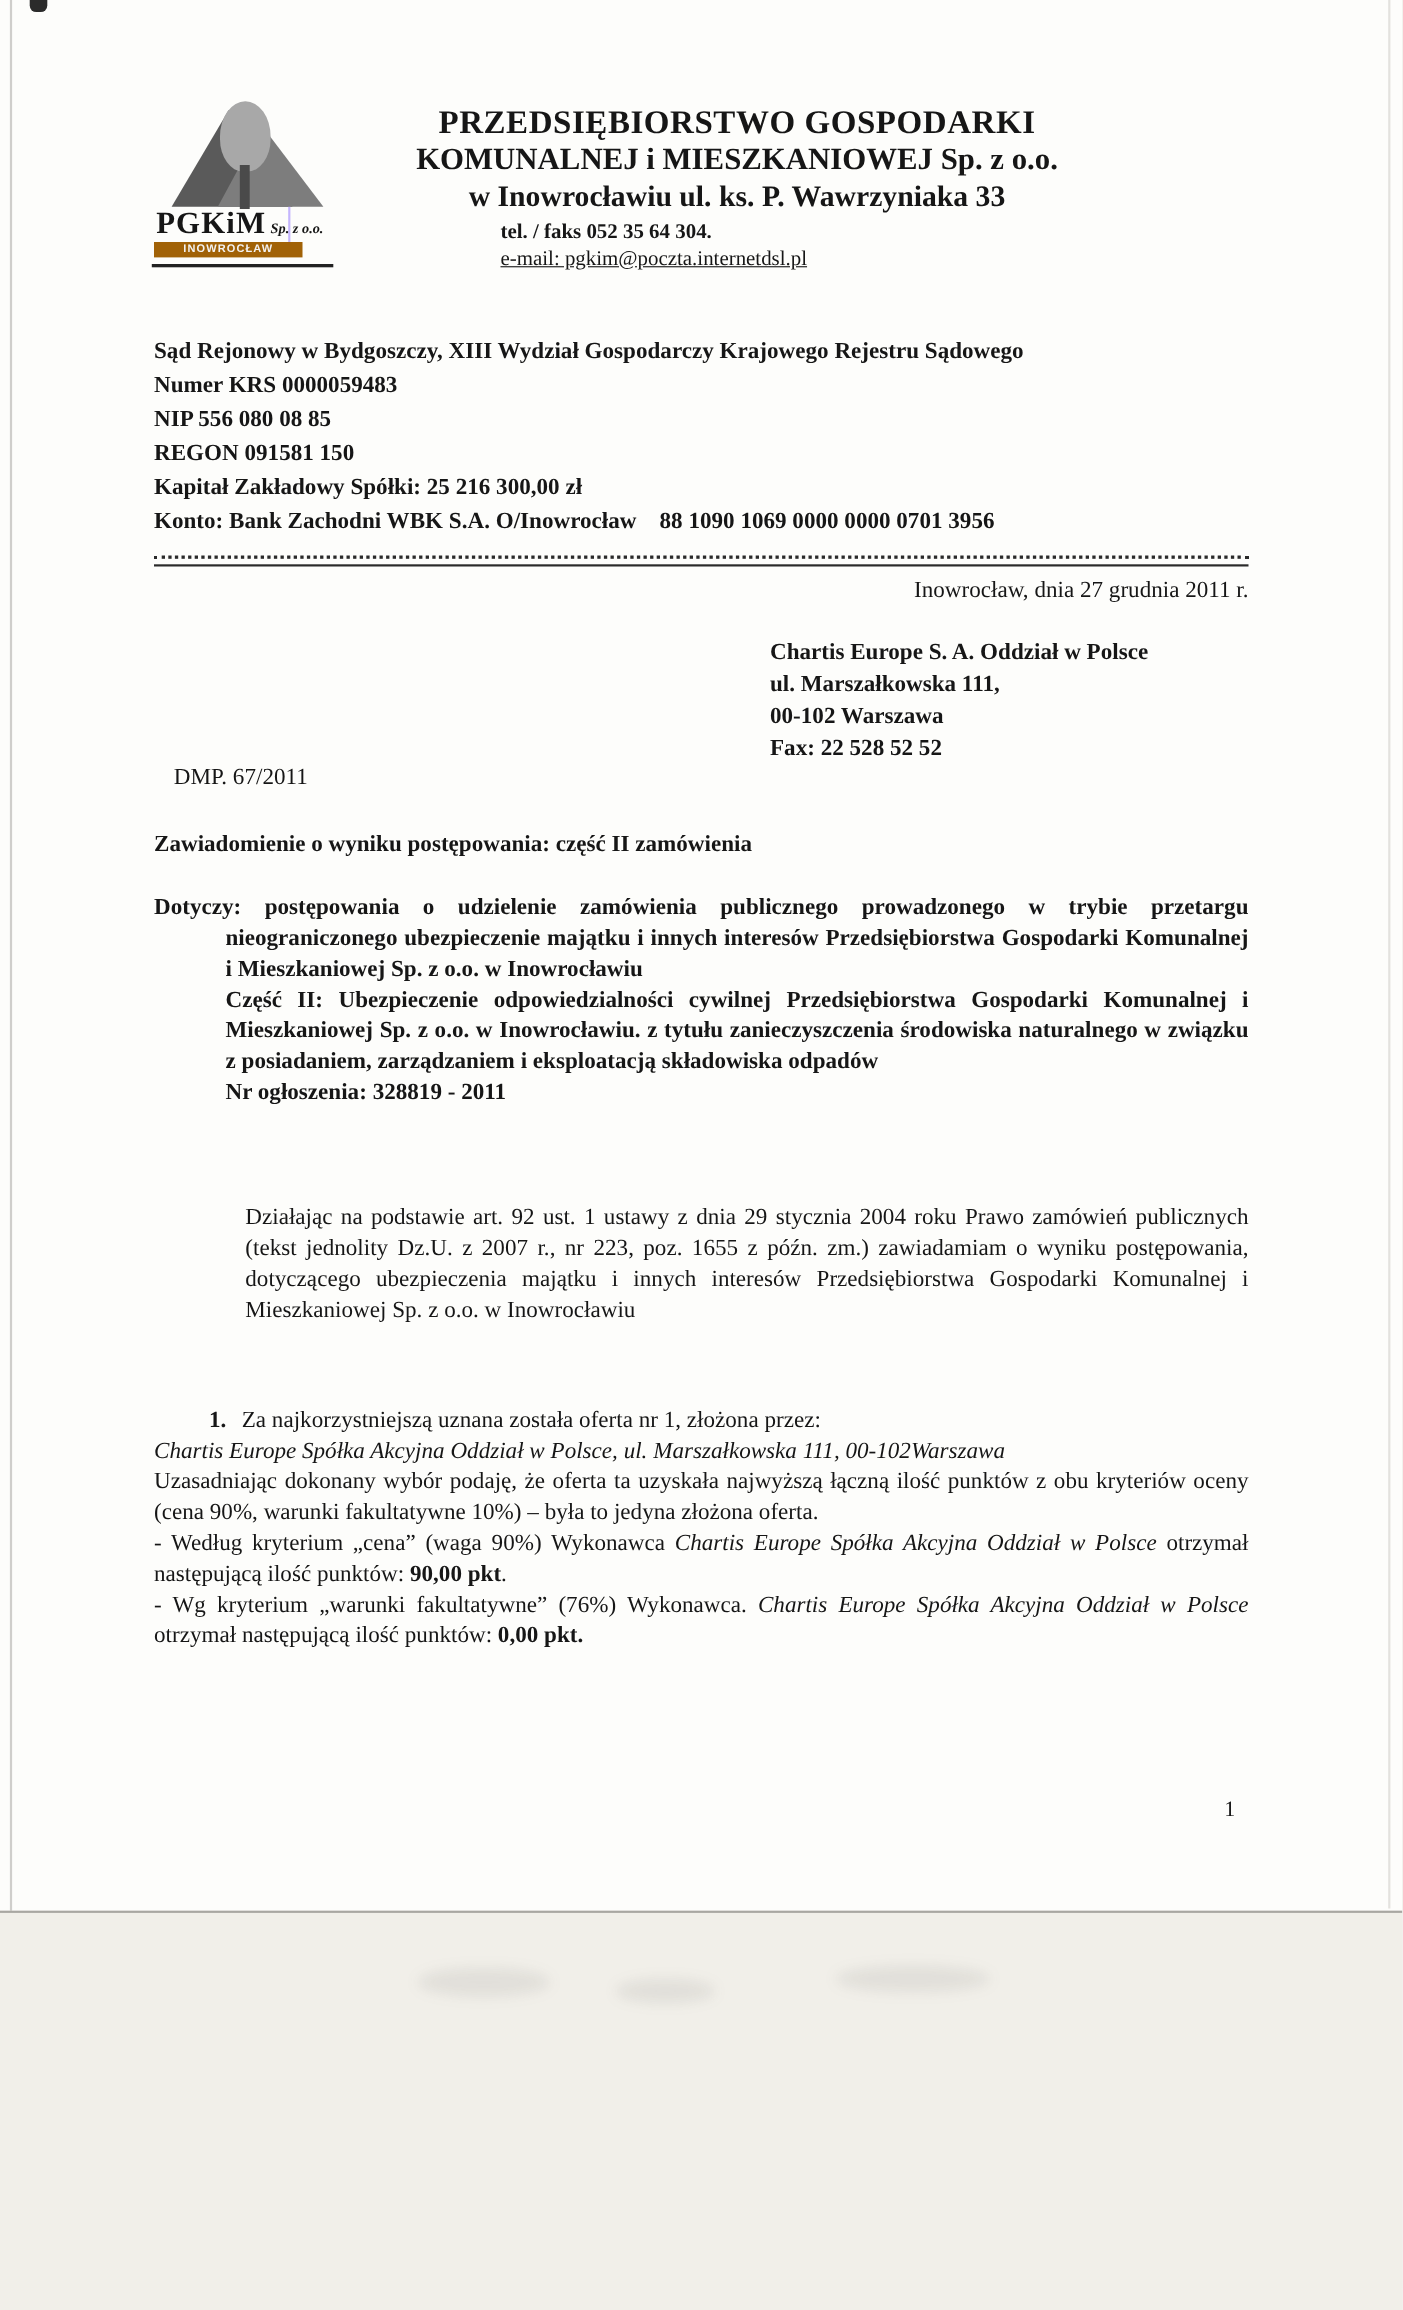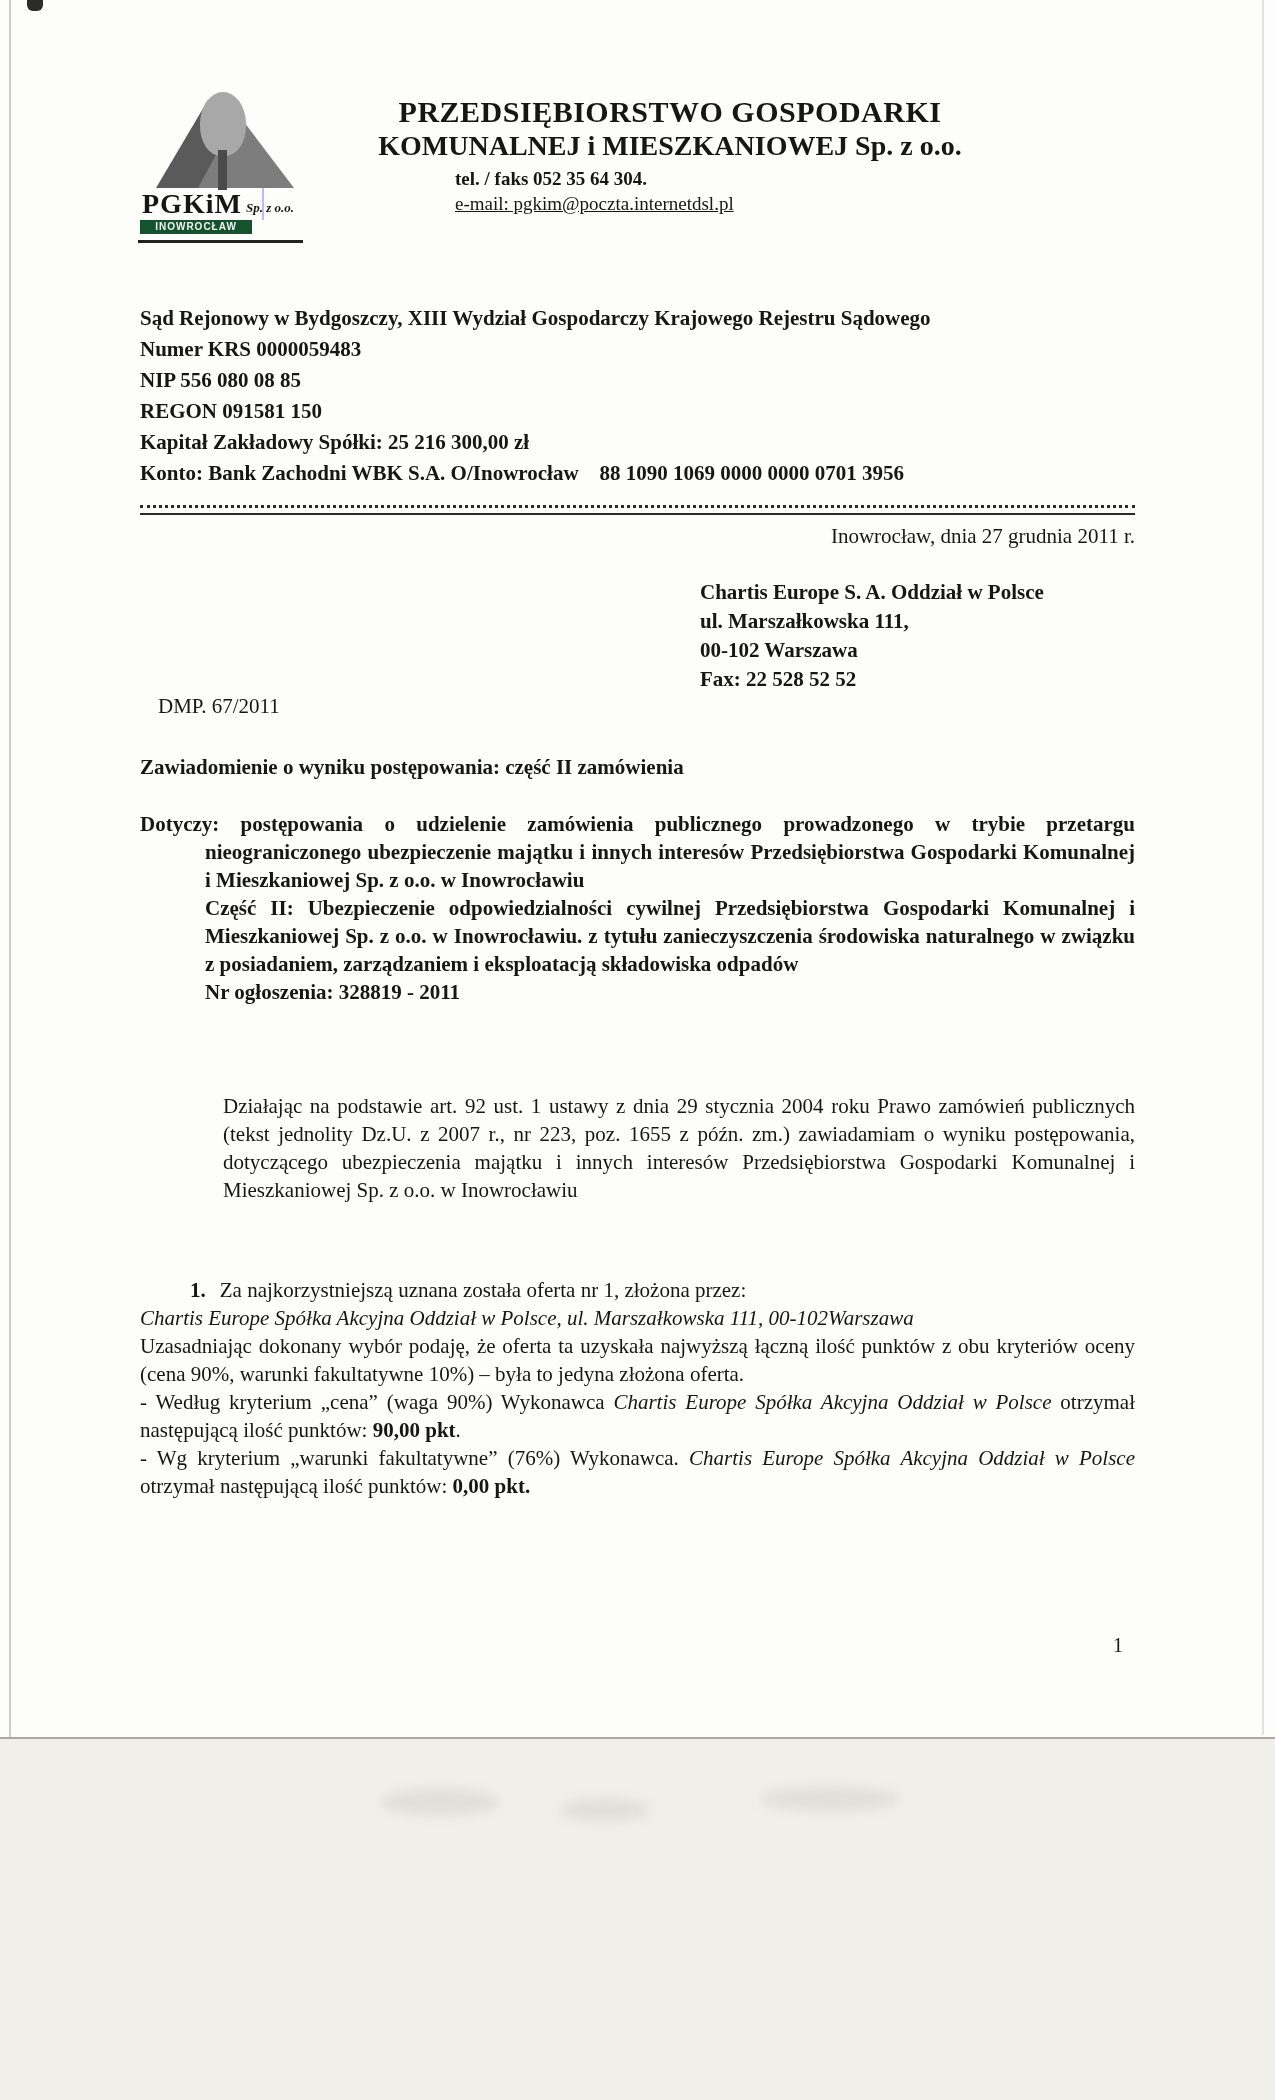--- a/index.html
+++ b/index.html
@@ -18,21 +18,21 @@
   
   .logo{left:138px;top:92px;width:175px;height:155px;}
   .mountain1{position:absolute;left:18px;top:8px;width:0;height:0;
     border-left:52px solid transparent;border-right:58px solid transparent;border-bottom:88px solid #5a5a5a;}
   .mountain2{position:absolute;left:60px;top:22px;width:0;height:0;
     border-left:40px solid transparent;border-right:56px solid transparent;border-bottom:74px solid #7d7d7d;}
   .tree-crown{position:absolute;left:62px;top:0px;width:46px;height:64px;background:#a8a8a8;border-radius:50% 50% 46% 46%;}
   .tree-trunk{position:absolute;left:80px;top:58px;width:9px;height:40px;background:#4a4a4a;}
   .logo-acronym{position:absolute;left:4px;top:96px;font-weight:bold;font-size:28px;letter-spacing:1px;border-right:2px solid #c4b5fd;padding-right:20px;}
   .logo-suffix{position:absolute;left:108px;top:108px;font-style:italic;font-size:13px;font-weight:bold;}
-  .logo-citybar{position:absolute;left:2px;top:128px;width:112px;height:14px;background:#14532d;color:#f3f3f3;
+  .logo-citybar{position:absolute;left:2px;top:128px;width:135px;height:14px;background:#a16207;color:#f3f3f3;
     font-size:10px;font-weight:bold;letter-spacing:1px;text-align:center;line-height:14px;
     font-family:"Liberation Sans","DejaVu Sans",sans-serif;}
   .logo-rule{position:absolute;left:0px;top:148px;width:165px;height:3px;background:#222;}
   
   .head{left:340px;top:95px;width:660px;text-align:center;font-weight:bold;}
   .head-l1{font-size:30px;line-height:34px;letter-spacing:.5px;}
   .head-l2{font-size:28px;line-height:33px;}
   .head-l3{font-size:27px;line-height:32px;}
   .head-phone{text-align:left;padding-left:115px;font-size:19px;line-height:25px;margin-top:4px;}
   .head-email{text-align:left;padding-left:115px;font-size:19px;line-height:25px;font-weight:normal;text-decoration:underline;}
@@ -75,20 +75,21 @@
     <div class="tree-trunk"></div>
     <div class="logo-acronym">PGKiM</div>
     <div class="logo-suffix">Sp. z o.o.</div>
     <div class="logo-citybar">INOWROCŁAW</div>
     <div class="logo-rule"></div>
   </div>
 
   <div class="abs head">
     <div class="head-l1">PRZEDSIĘBIORSTWO GOSPODARKI</div>
     <div class="head-l2">KOMUNALNEJ i MIESZKANIOWEJ Sp. z o.o.</div>
+    <div class="head-l3">w Inowrocławiu ul. ks. P. Wawrzyniaka 33</div>
     <div class="head-phone">tel. / faks 052 35 64 304.</div>
     <div class="head-email">e-mail: pgkim@poczta.internetdsl.pl</div>
   </div>
 
   <div class="abs registry">
     <div>Sąd Rejonowy w Bydgoszczy, XIII Wydział Gospodarczy Krajowego Rejestru Sądowego</div>
     <div>Numer KRS 0000059483</div>
     <div>NIP 556 080 08 85</div>
     <div>REGON 091581 150</div>
     <div>Kapitał Zakładowy Spółki: 25 216 300,00 zł</div>

